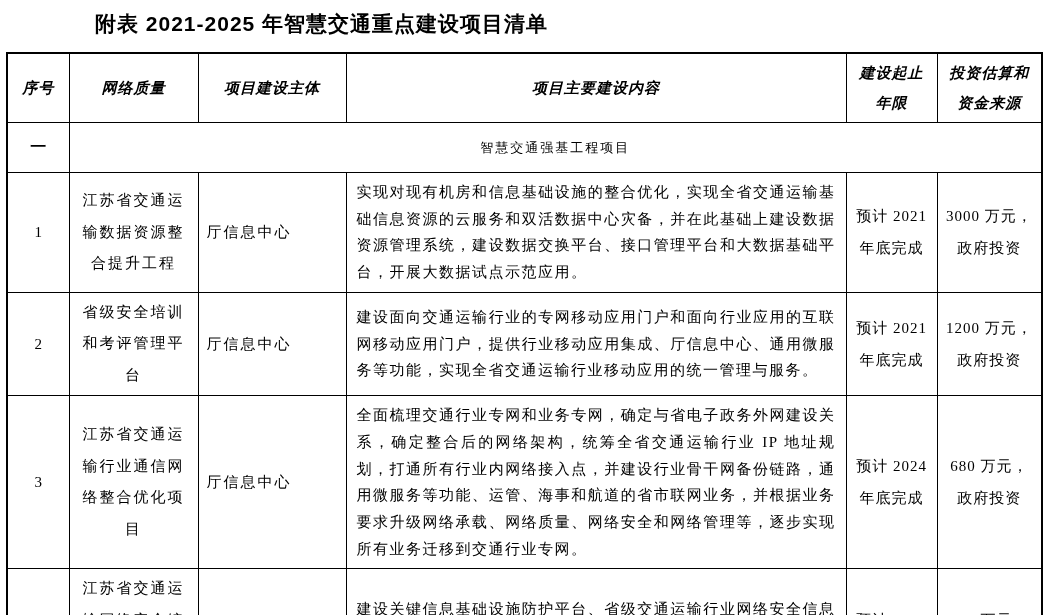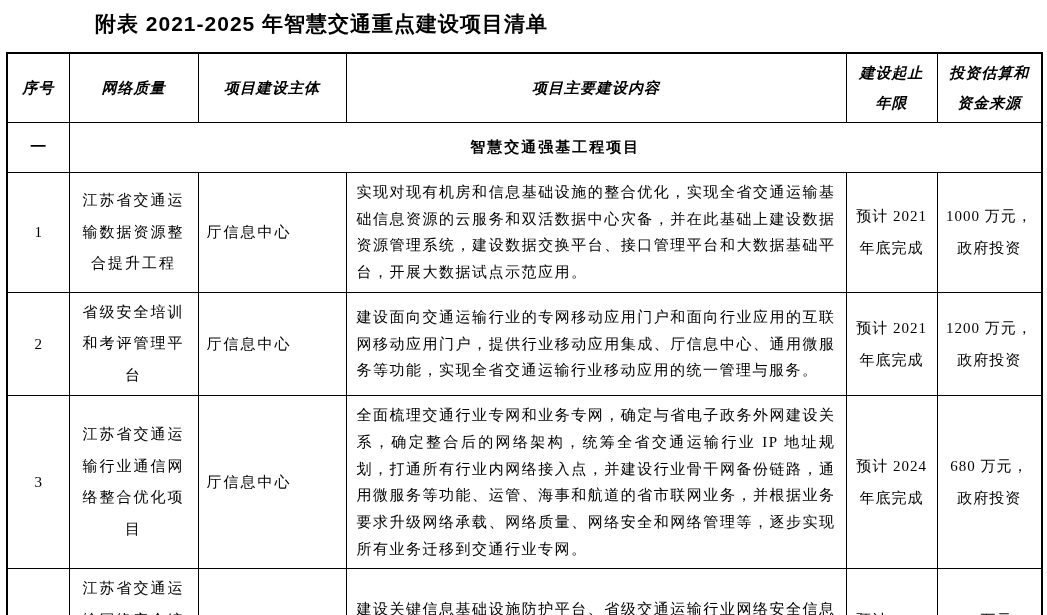--- a/index.html
+++ b/index.html
@@ -63,22 +63,22 @@
   }
   td.cell-section-index {
     text-align: center;
     font-family: "Liberation Sans", "DejaVu Sans", sans-serif;
     font-weight: bold;
     font-size: 16px;
   }
   td.cell-section-label {
     text-align: center;
     font-family: "Liberation Sans", "DejaVu Sans", sans-serif;
-    font-weight: bold;
-    font-size: 15px;
+    font-weight: normal;
+    font-size: 13px;
     letter-spacing: 2px;
   }
   td.cell-name {
     text-align: center;
     line-height: 2.1;
     letter-spacing: 2px;
     padding: 4px 10px;
   }
   td.cell-builder {
     letter-spacing: 2px;
@@ -131,21 +131,21 @@
         <td class="cell-section-label" colspan="5">智慧交通强基工程项目</td>
       </tr>
 
       <tr class="row-1">
         <td class="cell-index">1</td>
         <td class="cell-name">江苏省交通运输数据资源整合提升工程</td>
         <td class="cell-builder">厅信息中心</td>
         <td class="cell-content">实现对现有机房和信息基础设施的整合优化，实现全省交通运输基础信息资源的云服务和双活数据中心灾备，并在此基础上建设数据资源管理系统，建设数据交换平台、接口管理平台和大数据基础平台，开展大数据试点示范应用。</td>
         <td class="cell-period">预计 2021
 年底完成</td>
-        <td class="cell-investment">1000 万元，
+        <td class="cell-investment">3000 万元，
 政府投资</td>
       </tr>
 
       <tr class="row-2">
         <td class="cell-index">2</td>
         <td class="cell-name">省级安全培训和考评管理平台</td>
         <td class="cell-builder">厅信息中心</td>
         <td class="cell-content">建设面向交通运输行业的专网移动应用门户和面向行业应用的互联网移动应用门户，提供行业移动应用集成、厅信息中心、通用微服务等功能，实现全省交通运输行业移动应用的统一管理与服务。</td>
         <td class="cell-period">预计 2021
 年底完成</td>

